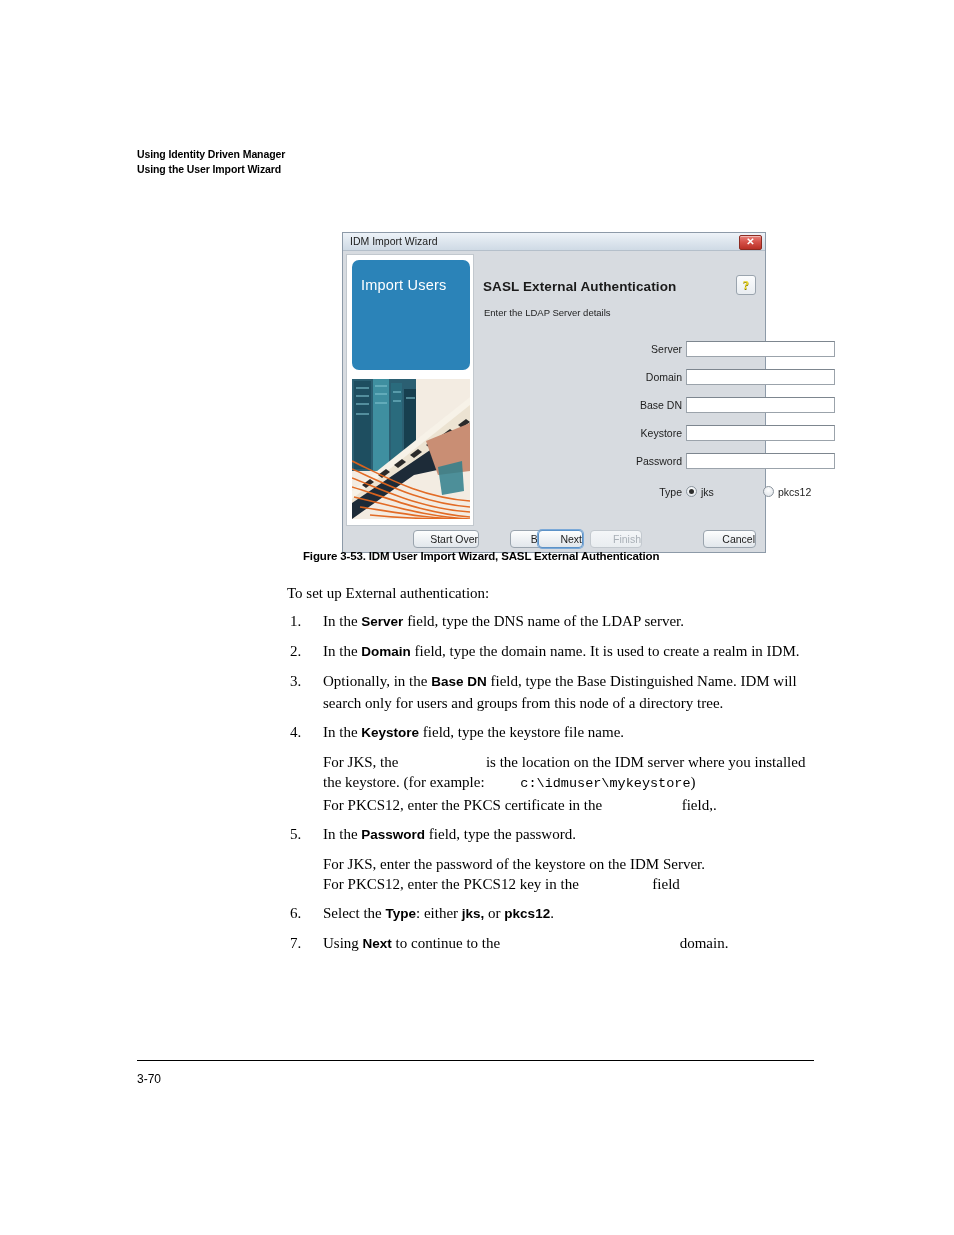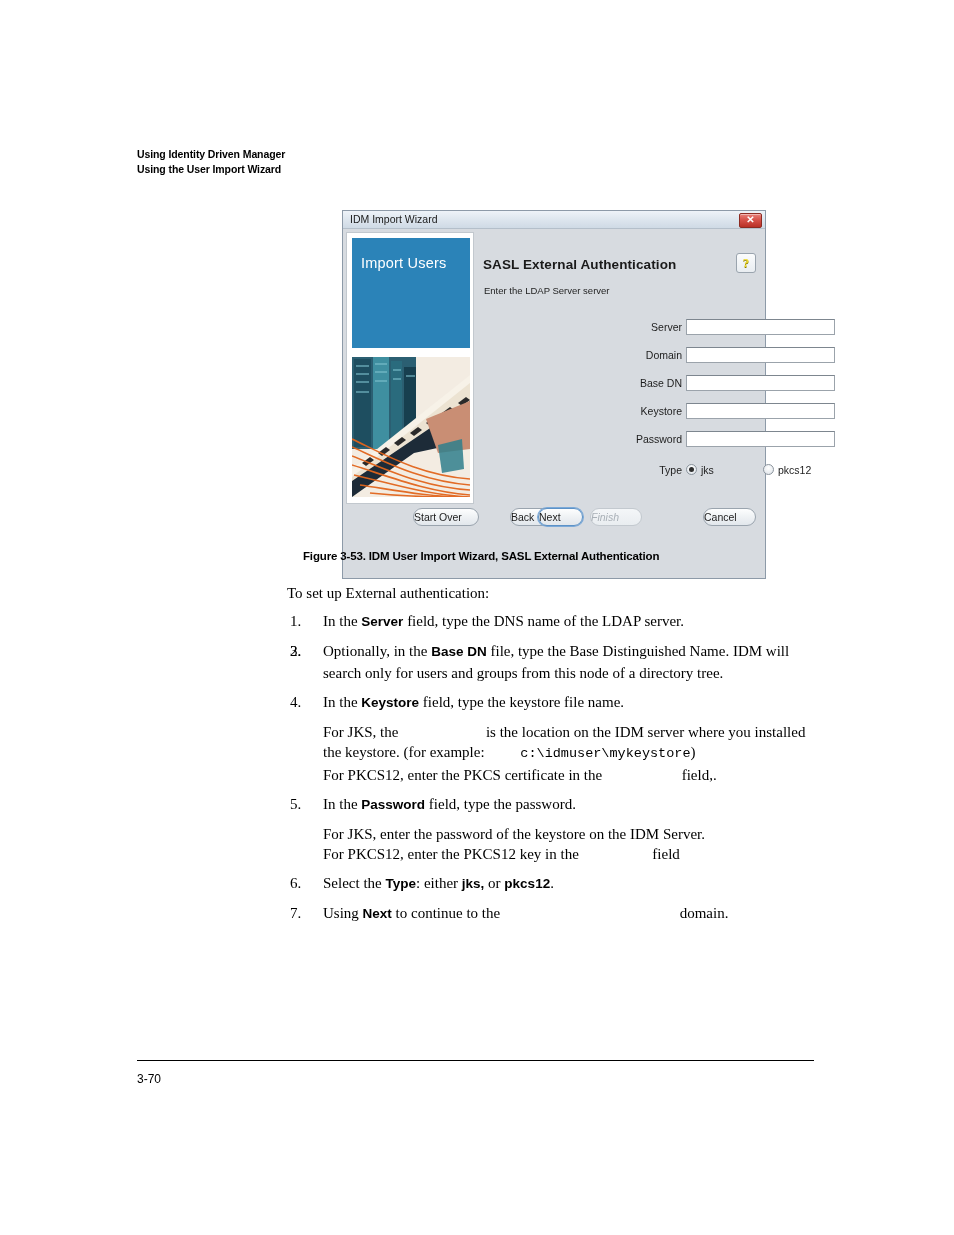--- a/index.html
+++ b/index.html
@@ -26,23 +26,23 @@
     font-size: 10.5px;
     line-height: 14.5px;
     letter-spacing: -0.1px;
     color: #000;
   }
 
   
   .dialog {
     position: absolute;
     left: 342px;
-    top: 210px;
+    top: 232px;
     width: 424px;
-    height: 369px;
+    height: 321px;
     box-sizing: border-box;
     border: 1px solid #8d9aa8;
     background: #d7dbe0;
     font-family: "Liberation Sans", sans-serif;
   }
   .titlebar {
     position: relative;
     height: 17px;
     background: linear-gradient(to bottom, #eef3f8 0%, #dfe7ef 45%, #cfdae5 100%);
     border-bottom: 1px solid #b4bfca;
@@ -95,20 +95,21 @@
     box-sizing: border-box;
     overflow: hidden;
   }
   .side-head {
     position: absolute;
     left: 5px;
     top: 5px;
     width: 118px;
     height: 110px;
     background: #2b83b8;
+    border-radius: 7px;
   }
   .side-head-text {
     position: absolute;
     left: 9px;
     top: 17px;
     font-size: 14.5px;
     color: #ffffff;
     letter-spacing: .2px;
   }
   .side-photo {
@@ -249,38 +250,37 @@
     left: 0;
     right: 0;
     bottom: 0;
     height: 28px;
   }
   .btn {
     position: absolute;
     top: 4px;
     height: 18px;
     line-height: 16px;
-    text-align: left;
+    text-align: right;
     font-size: 10.5px;
     color: #1d1d1d;
     background: linear-gradient(to bottom, #fdfefe 0%, #eef1f4 52%, #e2e7ec 100%);
     border: 1px solid #9aa4ae;
-    border-radius: 9px;
+    border-radius: 4px;
     box-sizing: border-box;
     white-space: nowrap;
   }
   .btn.focused {
     border-color: #5c92c7;
     box-shadow: 0 0 0 1px #7ba9d8;
   }
   .btn.disabled {
     color: #a9b0b7;
     background: linear-gradient(to bottom, #f4f6f8 0%, #e9edf0 100%);
     border-color: #c3c9cf;
-    font-style: italic;
   }
 
   
   .fig-caption {
     position: absolute;
     left: 287px;
     top: 550px;
     font-family: "Liberation Sans", sans-serif;
     font-weight: bold;
     font-size: 11.5px;
@@ -410,21 +410,21 @@
           <rect x="0" y="0" width="118" height="140" fill="none" stroke="#ffffff" stroke-width="0"></rect>
         </svg>
       </div>
     </div>
 
     <div class="form-pane">
       <div class="pane-title">SASL External Authentication</div>
       <div class="help-btn">
         <div class="help-q">?</div>
       </div>
-      <div class="pane-sub">Enter the LDAP Server server</div>
+      <div class="pane-sub">Enter the LDAP Server details</div>
 
       <div class="frow" style="top:86px">
         <div class="flabel">Server</div>
         <div class="finput"></div>
       </div>
       <div class="frow" style="top:114px">
         <div class="flabel">Domain</div>
         <div class="finput"></div>
       </div>
       <div class="frow" style="top:142px">
@@ -460,22 +460,22 @@
     </div>
 
   </div>
 </div>
 
 <div class="fig-caption">Figure 3-53. IDM User Import Wizard, SASL External Authentication</div>
 
 <div class="lead">To set up External authentication:</div>
 <div class="steps">
     <div class="step"><span class="num">1.</span><span><span>In the </span><span class="nb">Server</span><span> field, type the DNS name of the LDAP server.</span></span></div>
-    <div class="step"><span class="num">2.</span></div>
-    <div class="step"><span class="num">3.</span><span><span>Optionally, in the </span><span class="nb">Base DN</span><span> file, type the Base Distinguished Name. IDM will search only for users and groups from this node of a directory tree.</span></span></div>
+    <div class="step"><span class="num">2.</span><span><span>In the </span><span class="nb">Domain</span><span> field, type the domain name. It is used to create a realm in IDM.</span></span></div>
+    <div class="step"><span class="num">3.</span><span><span>Optionally, in the </span><span class="nb">Base DN</span><span> field, type the Base Distinguished Name. IDM will search only for users and groups from this node of a directory tree.</span></span></div>
     <div class="step"><span class="num">4.</span><span><span>In the </span><span class="nb">Keystore</span><span> field, type the keystore file name.</span></span><div class="sub"><span>For JKS, the </span><span class="gap" style="width: 80px;"></span><span> is the location on the IDM server where you installed the keystore. (for example: </span><span class="mono">c:\idmuser\mykeystore</span><span>)</span><br><span>For PKCS12, enter the PKCS certificate in the </span><span class="gap" style="width: 72px;"></span><span> field,.</span></div></div>
     <div class="step"><span class="num">5.</span><span><span>In the </span><span class="nb">Password</span><span> field, type the password.</span></span><div class="sub"><span>For JKS, enter the password of the keystore on the IDM Server.</span><br><span>For PKCS12, enter the PKCS12 key in the </span><span class="gap" style="width: 66px;"></span><span> field</span></div></div>
     <div class="step"><span class="num">6.</span><span><span>Select the </span><span class="nb">Type</span><span>: either </span><span class="nb">jks,</span><span> or </span><span class="nb">pkcs12</span><span>.</span></span></div>
     <div class="step"><span class="num">7.</span><span><span>Using </span><span class="nb">Next</span><span> to continue to the </span><span class="gap" style="width: 172px;"></span><span> domain.</span></span></div>
   </div>
 
 <div class="foot-rule"></div>
 <div class="foot-page">3-70</div>
 
 </body></html>

